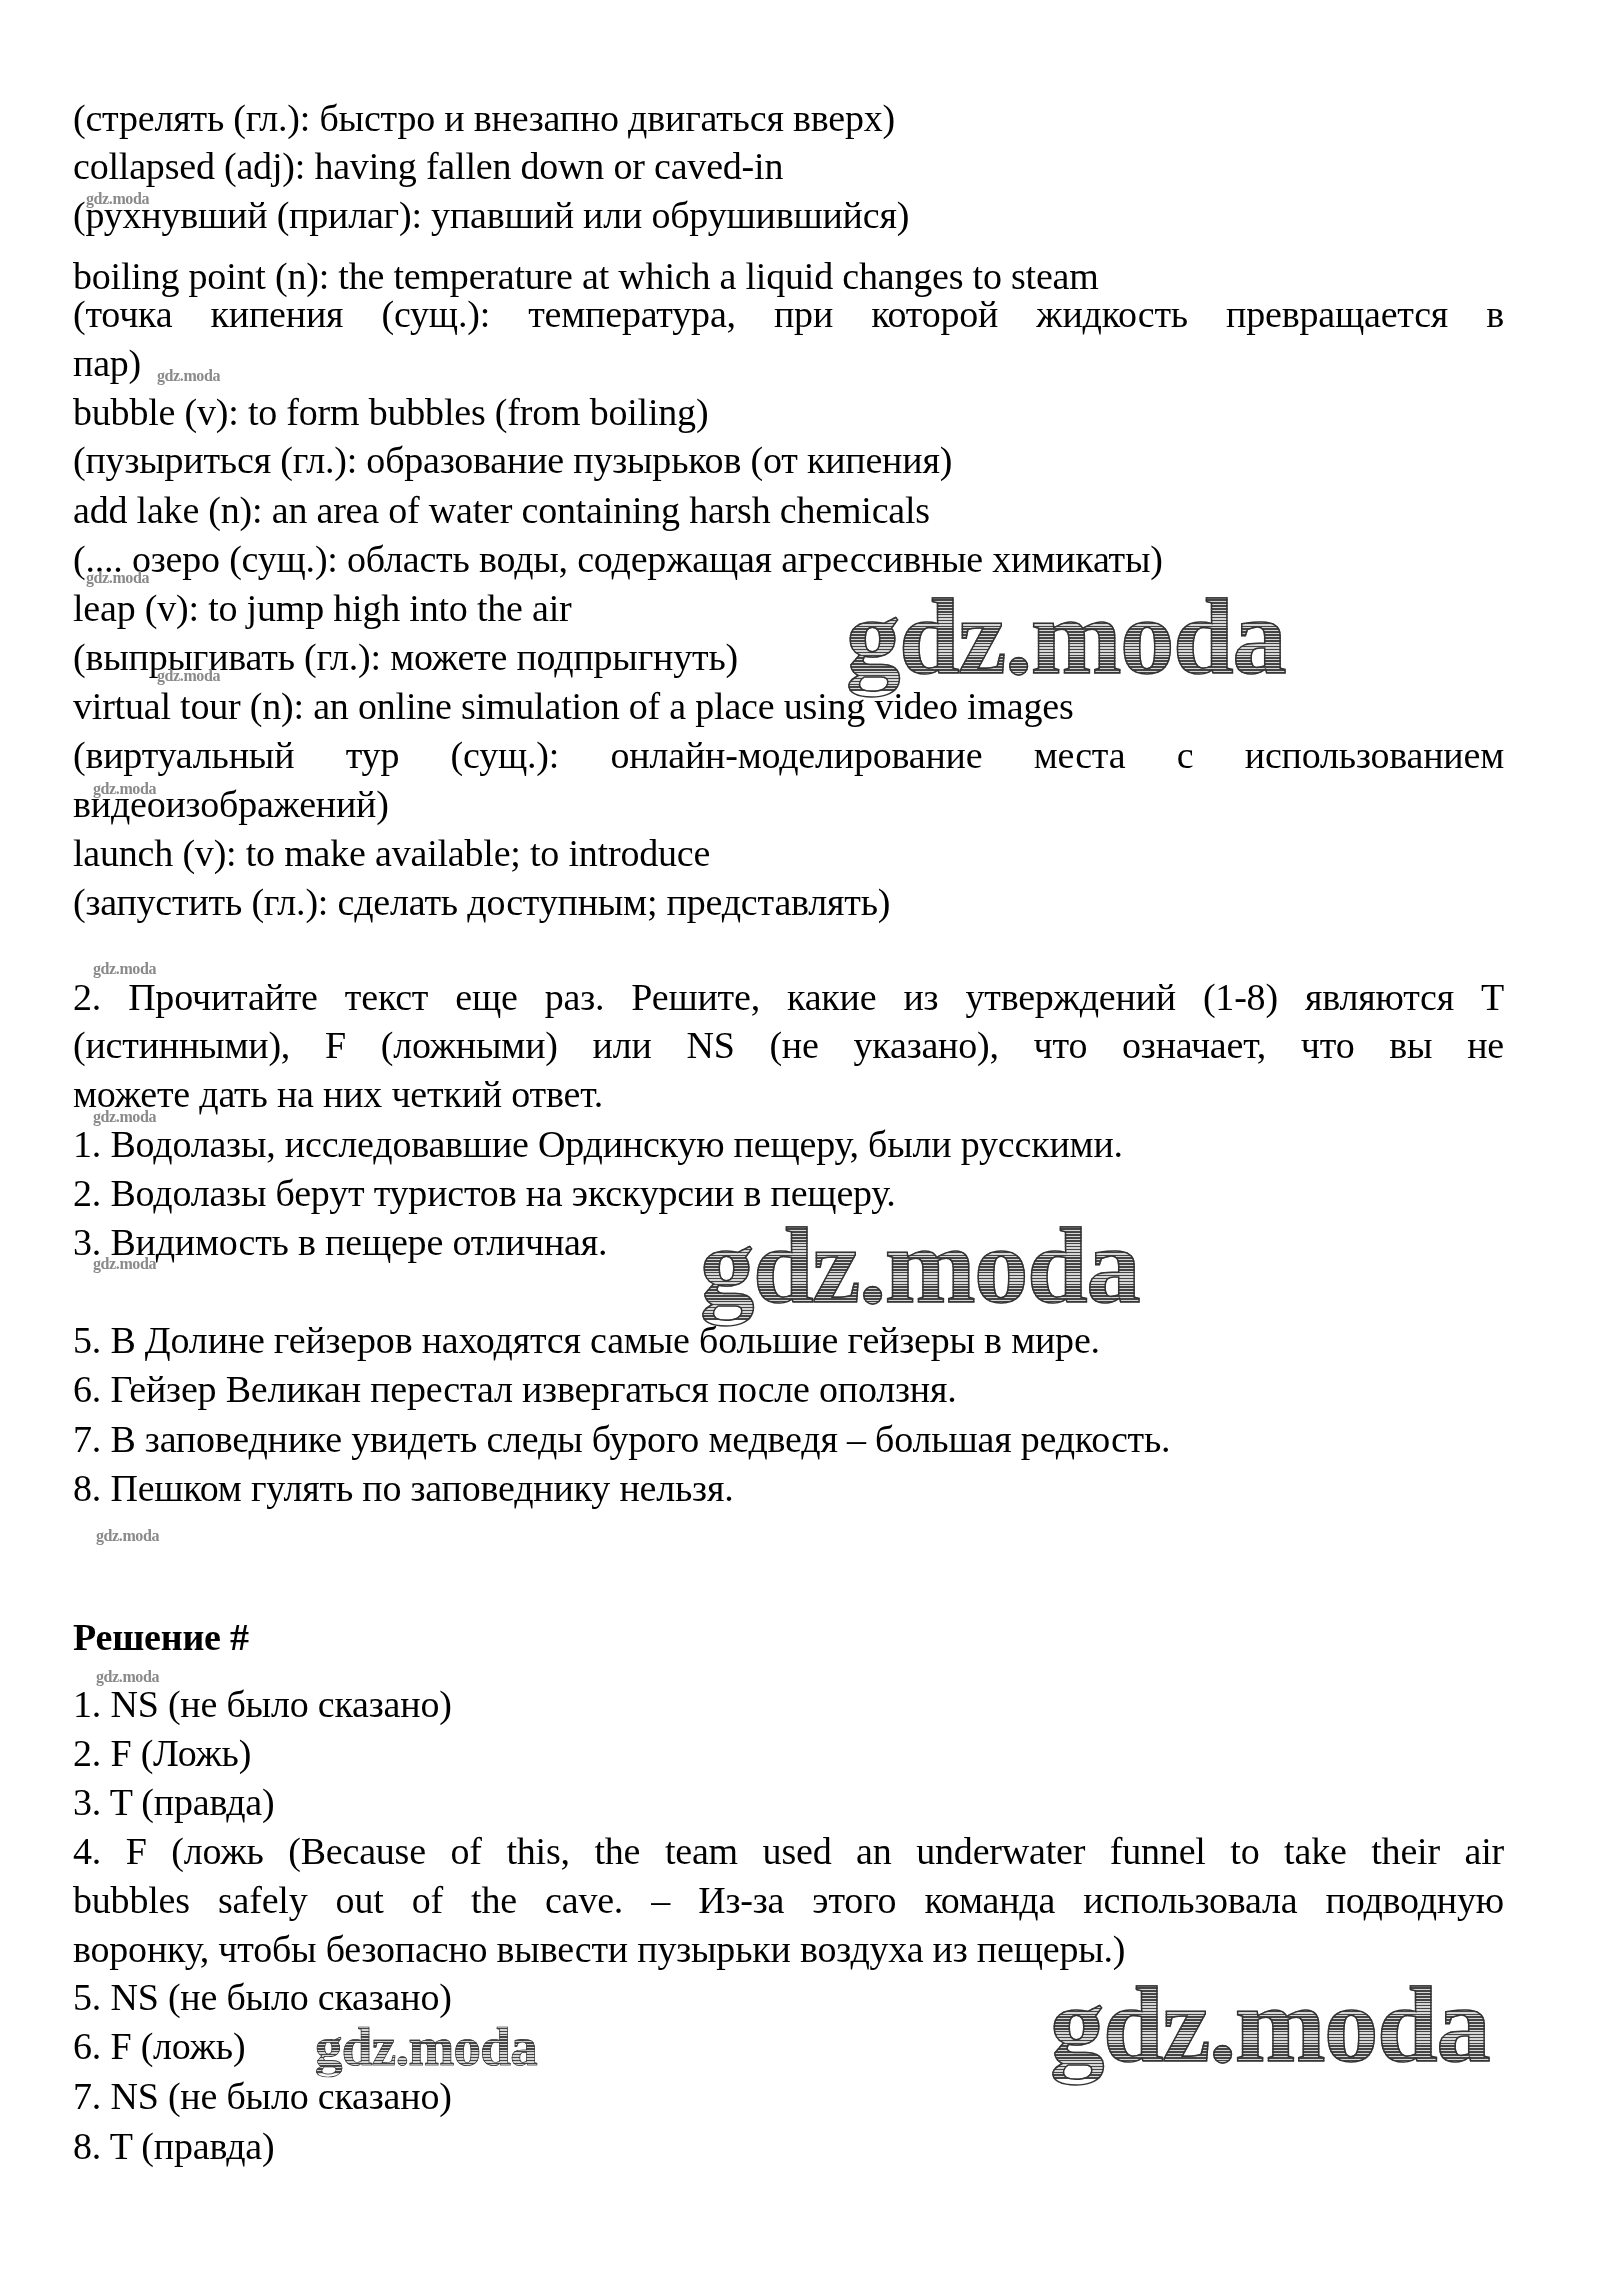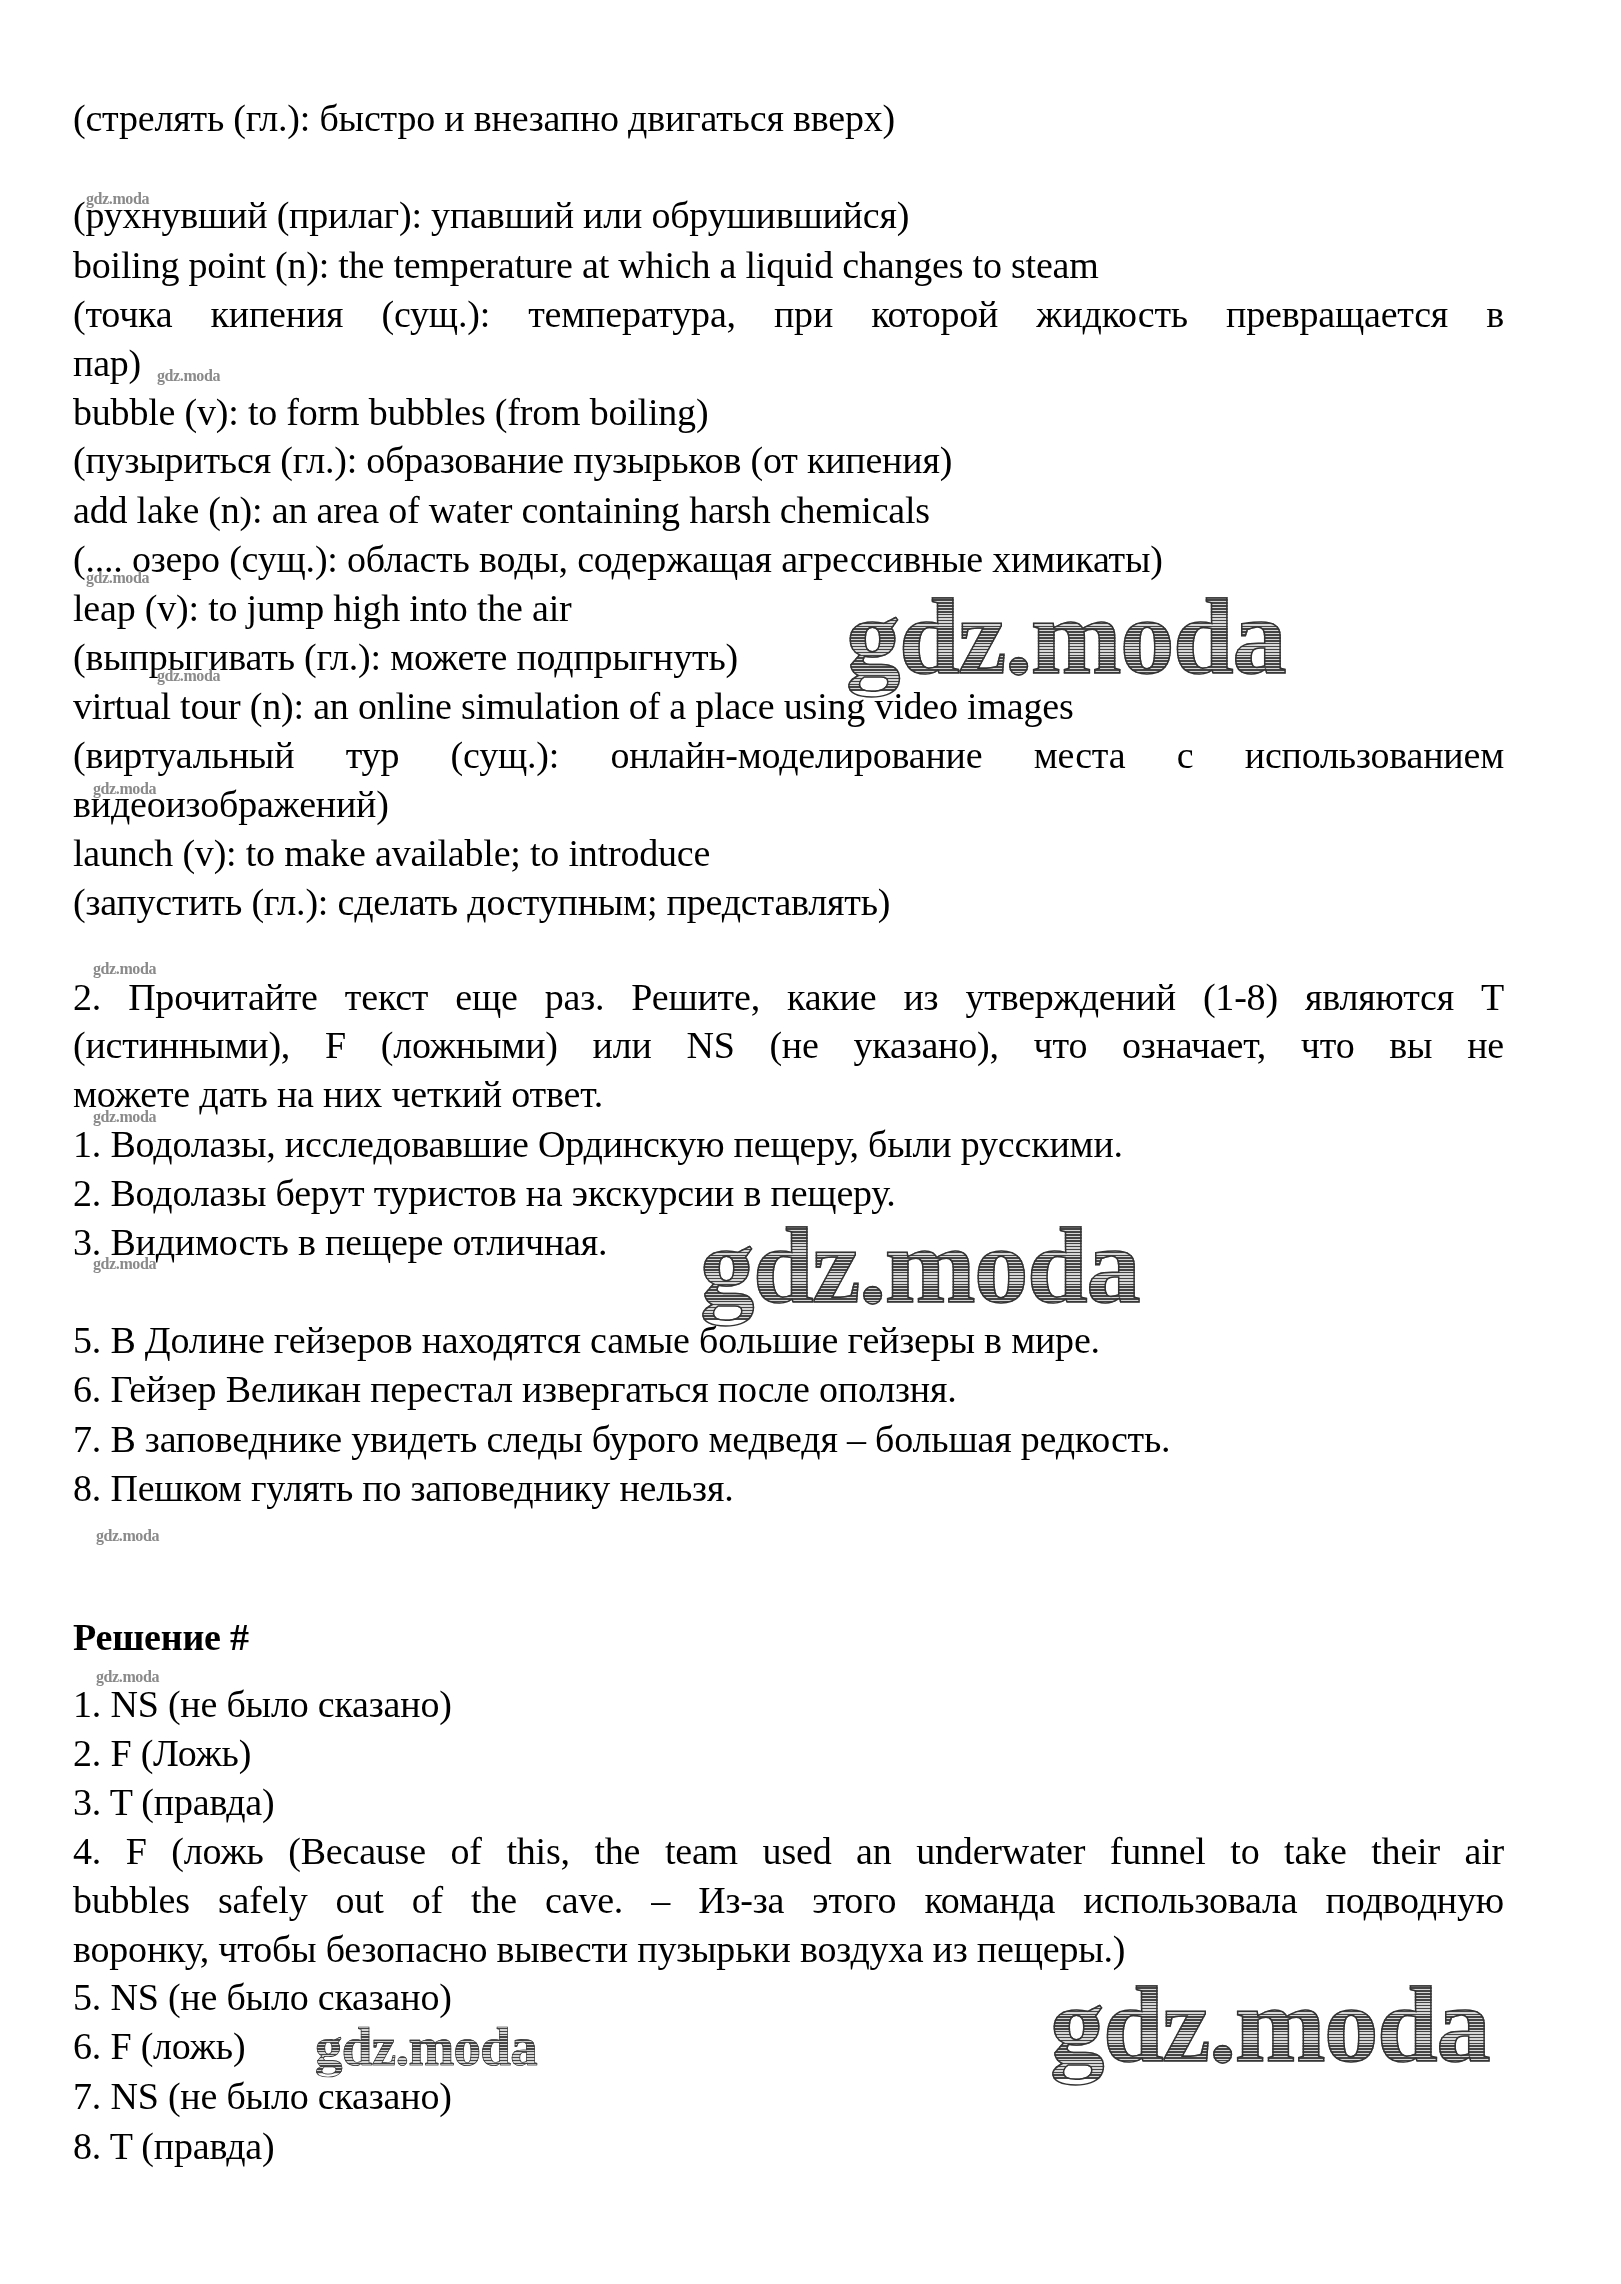--- a/index.html
+++ b/index.html
@@ -29,22 +29,23 @@
     -webkit-text-stroke: 1.5px #333;
     letter-spacing: -1.5px;
   }
 </style>
 </head>
 <body>
 
 <div class="page">
 
   <div class="ln" style="top:96px">(стрелять (гл.): быстро и внезапно двигаться вверх)</div>
+  <div class="ln" style="top:144px">collapsed (adj): having fallen down or caved-in</div>
   <div class="ln" style="top:193px">(рухнувший (прилаг): упавший или обрушившийся)</div>
-  <div class="ln" style="top:243px">boiling point (n): the temperature at which a liquid changes to steam</div>
+  <div class="ln" style="top:254px">boiling point (n): the temperature at which a liquid changes to steam</div>
   <div class="ln just" style="top:292px">(точка кипения (сущ.): температура, при которой жидкость превращается в</div>
   <div class="ln" style="top:341px">пар)</div>
   <div class="ln" style="top:390px">bubble (v): to form bubbles (from boiling)</div>
   <div class="ln" style="top:438px">(пузыриться (гл.): образование пузырьков (от кипения)</div>
   <div class="ln" style="top:488px">add lake (n): an area of water containing harsh chemicals</div>
   <div class="ln" style="top:537px">(.... озеро (сущ.): область воды, содержащая агрессивные химикаты)</div>
   <div class="ln" style="top:586px">leap (v): to jump high into the air</div>
   <div class="ln" style="top:635px">(выпрыгивать (гл.): можете подпрыгнуть)</div>
   <div class="ln" style="top:684px">virtual tour (n): an online simulation of a place using video images</div>
   <div class="ln just" style="top:733px">(виртуальный тур (сущ.): онлайн-моделирование места с использованием</div>

